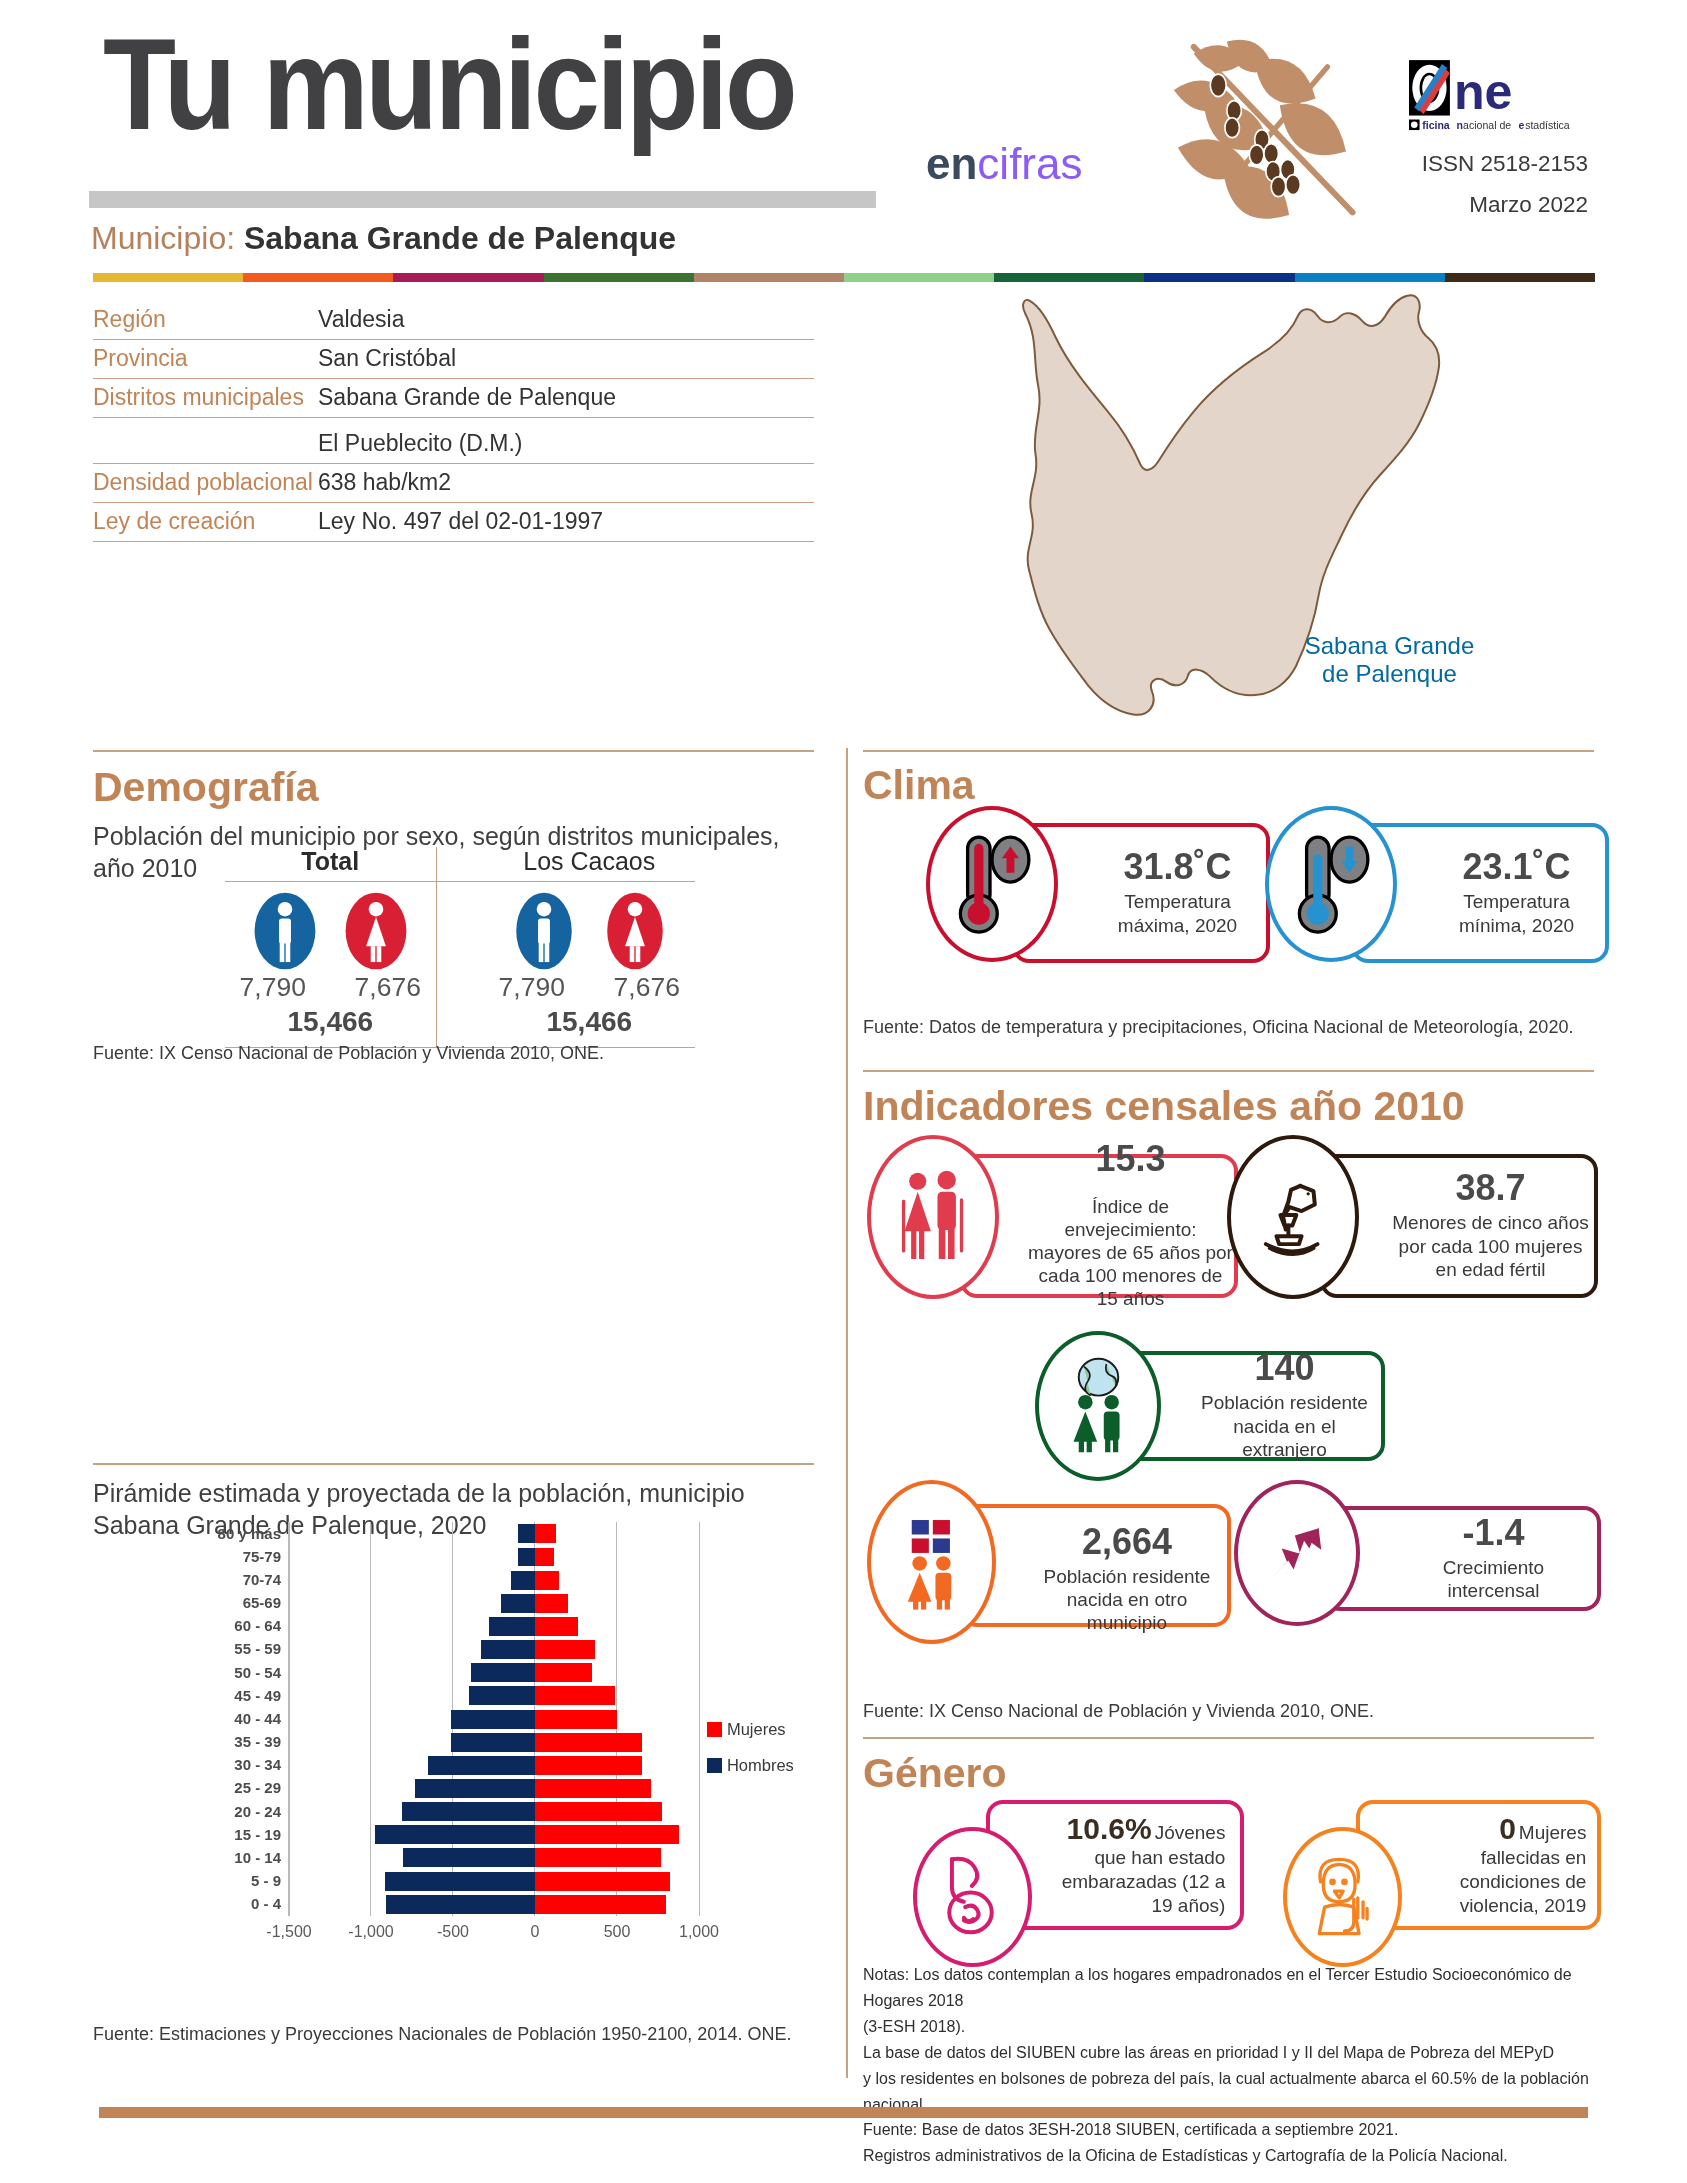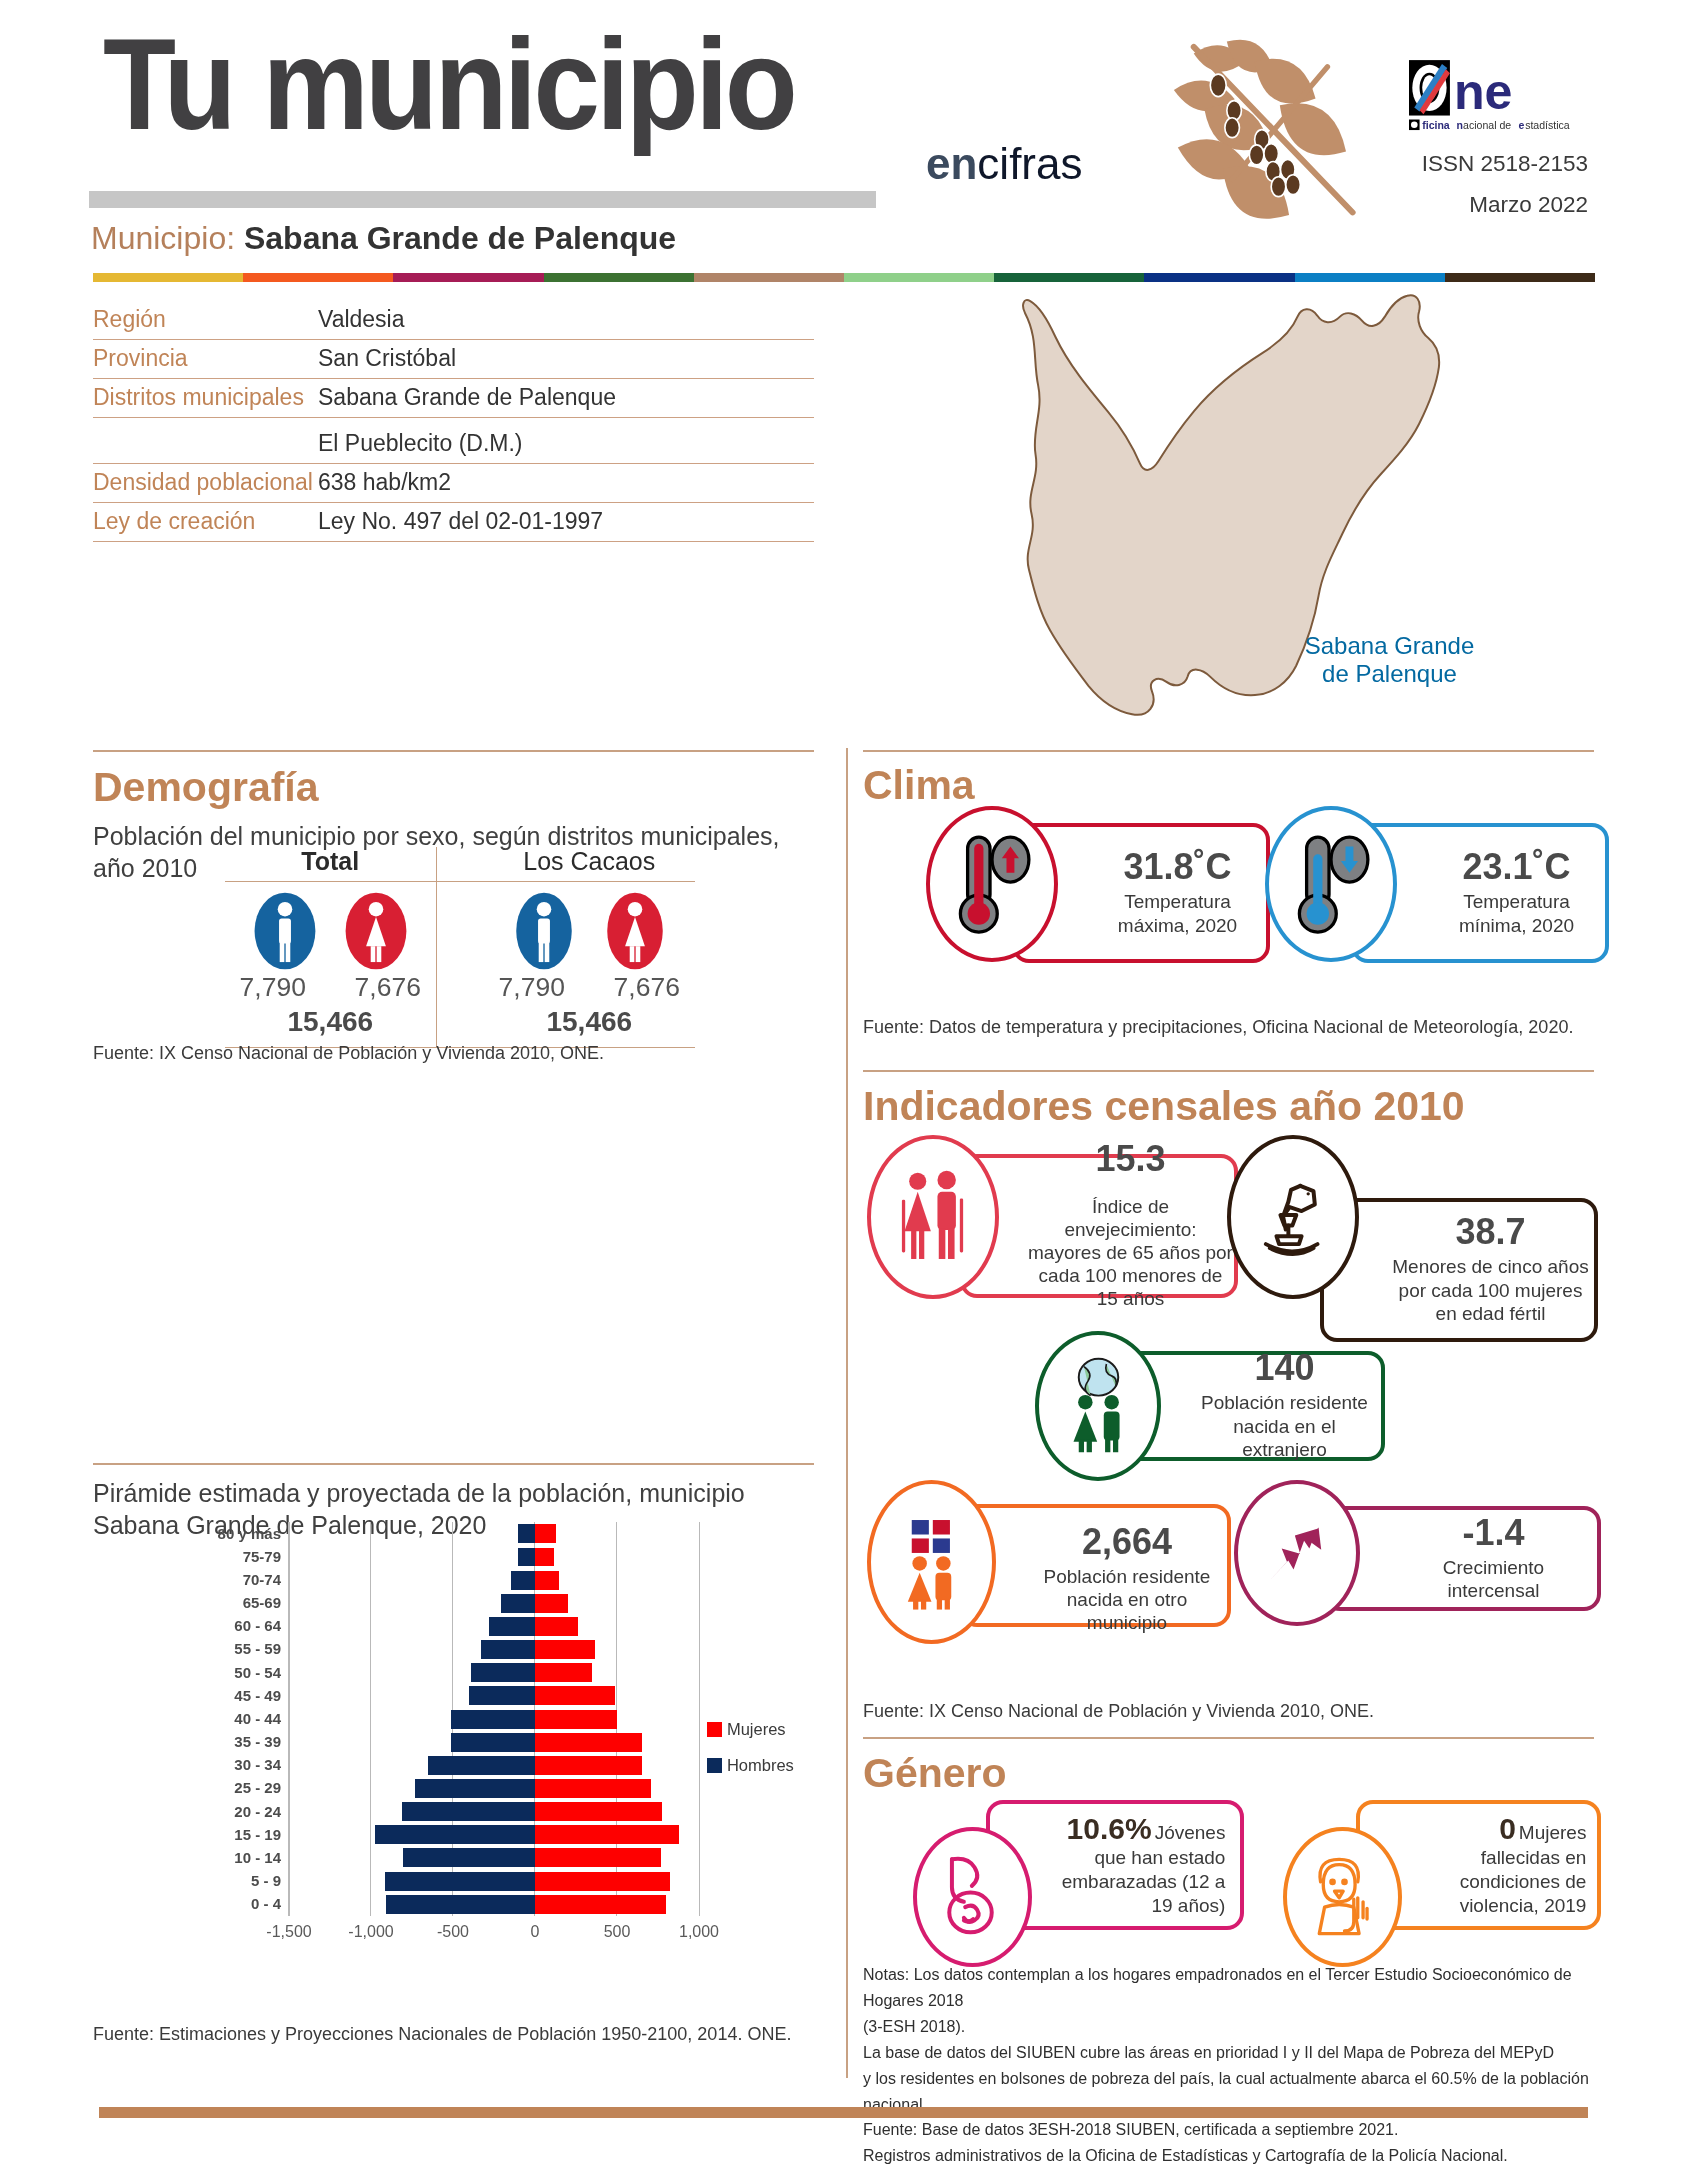--- a/index.html
+++ b/index.html
@@ -23,21 +23,21 @@
   }
   .title-grey-bar {
     position:absolute; left:89px; top:191px; width:787px; height:17px;
     background:#c6c6c6;
   }
   .title-sub {
     position:absolute; left:926px; top:142px;
     font-size:44px; color:#4b5d73; line-height:1; white-space:nowrap;
   }
   .title-sub .en { font-weight:bold; color:#3b4a5e; }
-  .title-sub .cifras { font-weight:normal; color:#0f172a; }
+  .title-sub .cifras { font-weight:normal; color:#8b5cf6; }
 
   .muni-line {
     position:absolute; left:91px; top:220px;
     font-size:32px; white-space:nowrap;
   }
   .muni-label { color:#b5805b; }
   .muni-value { color:#333; font-weight:bold; }
 
   
   .branch { position:absolute; left:1154px; top:26.5px; width:245px; height:212px; }
@@ -531,21 +531,21 @@
           <rect x="66" y="36" width="28" height="58" rx="7"></rect>
           <rect x="68" y="92" width="10" height="46"></rect>
             <rect x="82" y="92" width="10" height="46"></rect>
           <rect x="100" y="46" width="5" height="82" rx="2"></rect>
         </g>
       </svg>
     </div>
   </div>
 
   <div class="card" style="left:1227px; top:1135px; width:377px; height:172px;">
-    <div class="bubble" style="left:93px; top:18.5px; width:278px; height:144px; border-color:#2e1a0d;margin-top:44px;">
+    <div class="bubble" style="left:93px; top:18.5px; width:278px; height:144px; border-color:#2e1a0d;">
       <div style="padding-left:63px; width:100%; text-align:center;">
         <div class="bignum">38.7</div>
         <div class="cardtxt" style="width:205px; margin:5.3px auto 0;">Menores de cinco años por cada 100 mujeres en edad fértil</div>
       </div>
     </div>
     <div class="oval" style="left:0px; top:0px; width:132px; height:164px; border-color:#2e1a0d;">
       <svg width="86" height="86" viewBox="0 0 130 130">
         <g fill="none" stroke="#2e1a0d" stroke-width="6" stroke-linejoin="round" stroke-linecap="round">
           <path d="M76 18 L96 26 L98 46 L78 56 L60 50 L50 64 L54 84"></path>
           <path d="M76 18 L62 24 L58 42 L50 64"></path>

